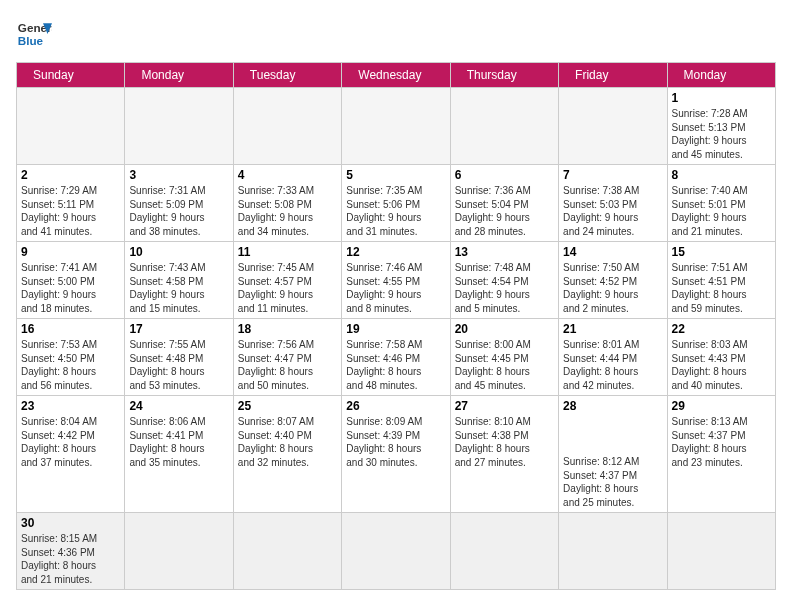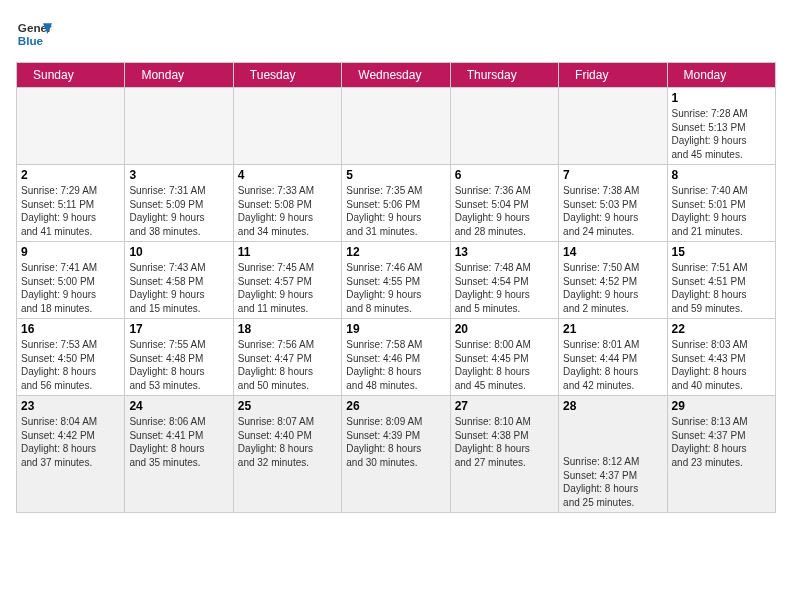--- a/index.html
+++ b/index.html
@@ -322,14 +322,29 @@
 and 25 minutes.</div>
         </td>
         <td>
           <span class="day-num">29</span>
           <div class="day-info" style="white-space: pre-line;">Sunrise: 8:13 AM
 Sunset: 4:37 PM
 Daylight: 8 hours
 and 23 minutes.</div>
         </td>
       </tr>
+      <tr class="week-row">
+        <td style="background: rgb(240, 240, 240);">
+          <span class="day-num">30</span>
+          <div class="day-info" style="white-space: pre-line;">Sunrise: 8:15 AM
+Sunset: 4:36 PM
+Daylight: 8 hours
+and 21 minutes.</div>
+        </td>
+        <td class="empty-cell" style="background: rgb(240, 240, 240);"></td>
+        <td class="empty-cell" style="background: rgb(240, 240, 240);"></td>
+        <td class="empty-cell" style="background: rgb(240, 240, 240);"></td>
+        <td class="empty-cell" style="background: rgb(240, 240, 240);"></td>
+        <td class="empty-cell" style="background: rgb(240, 240, 240);"></td>
+        <td class="empty-cell" style="background: rgb(240, 240, 240);"></td>
+      </tr>
     </tbody>
 </table>
 
 </body></html>

